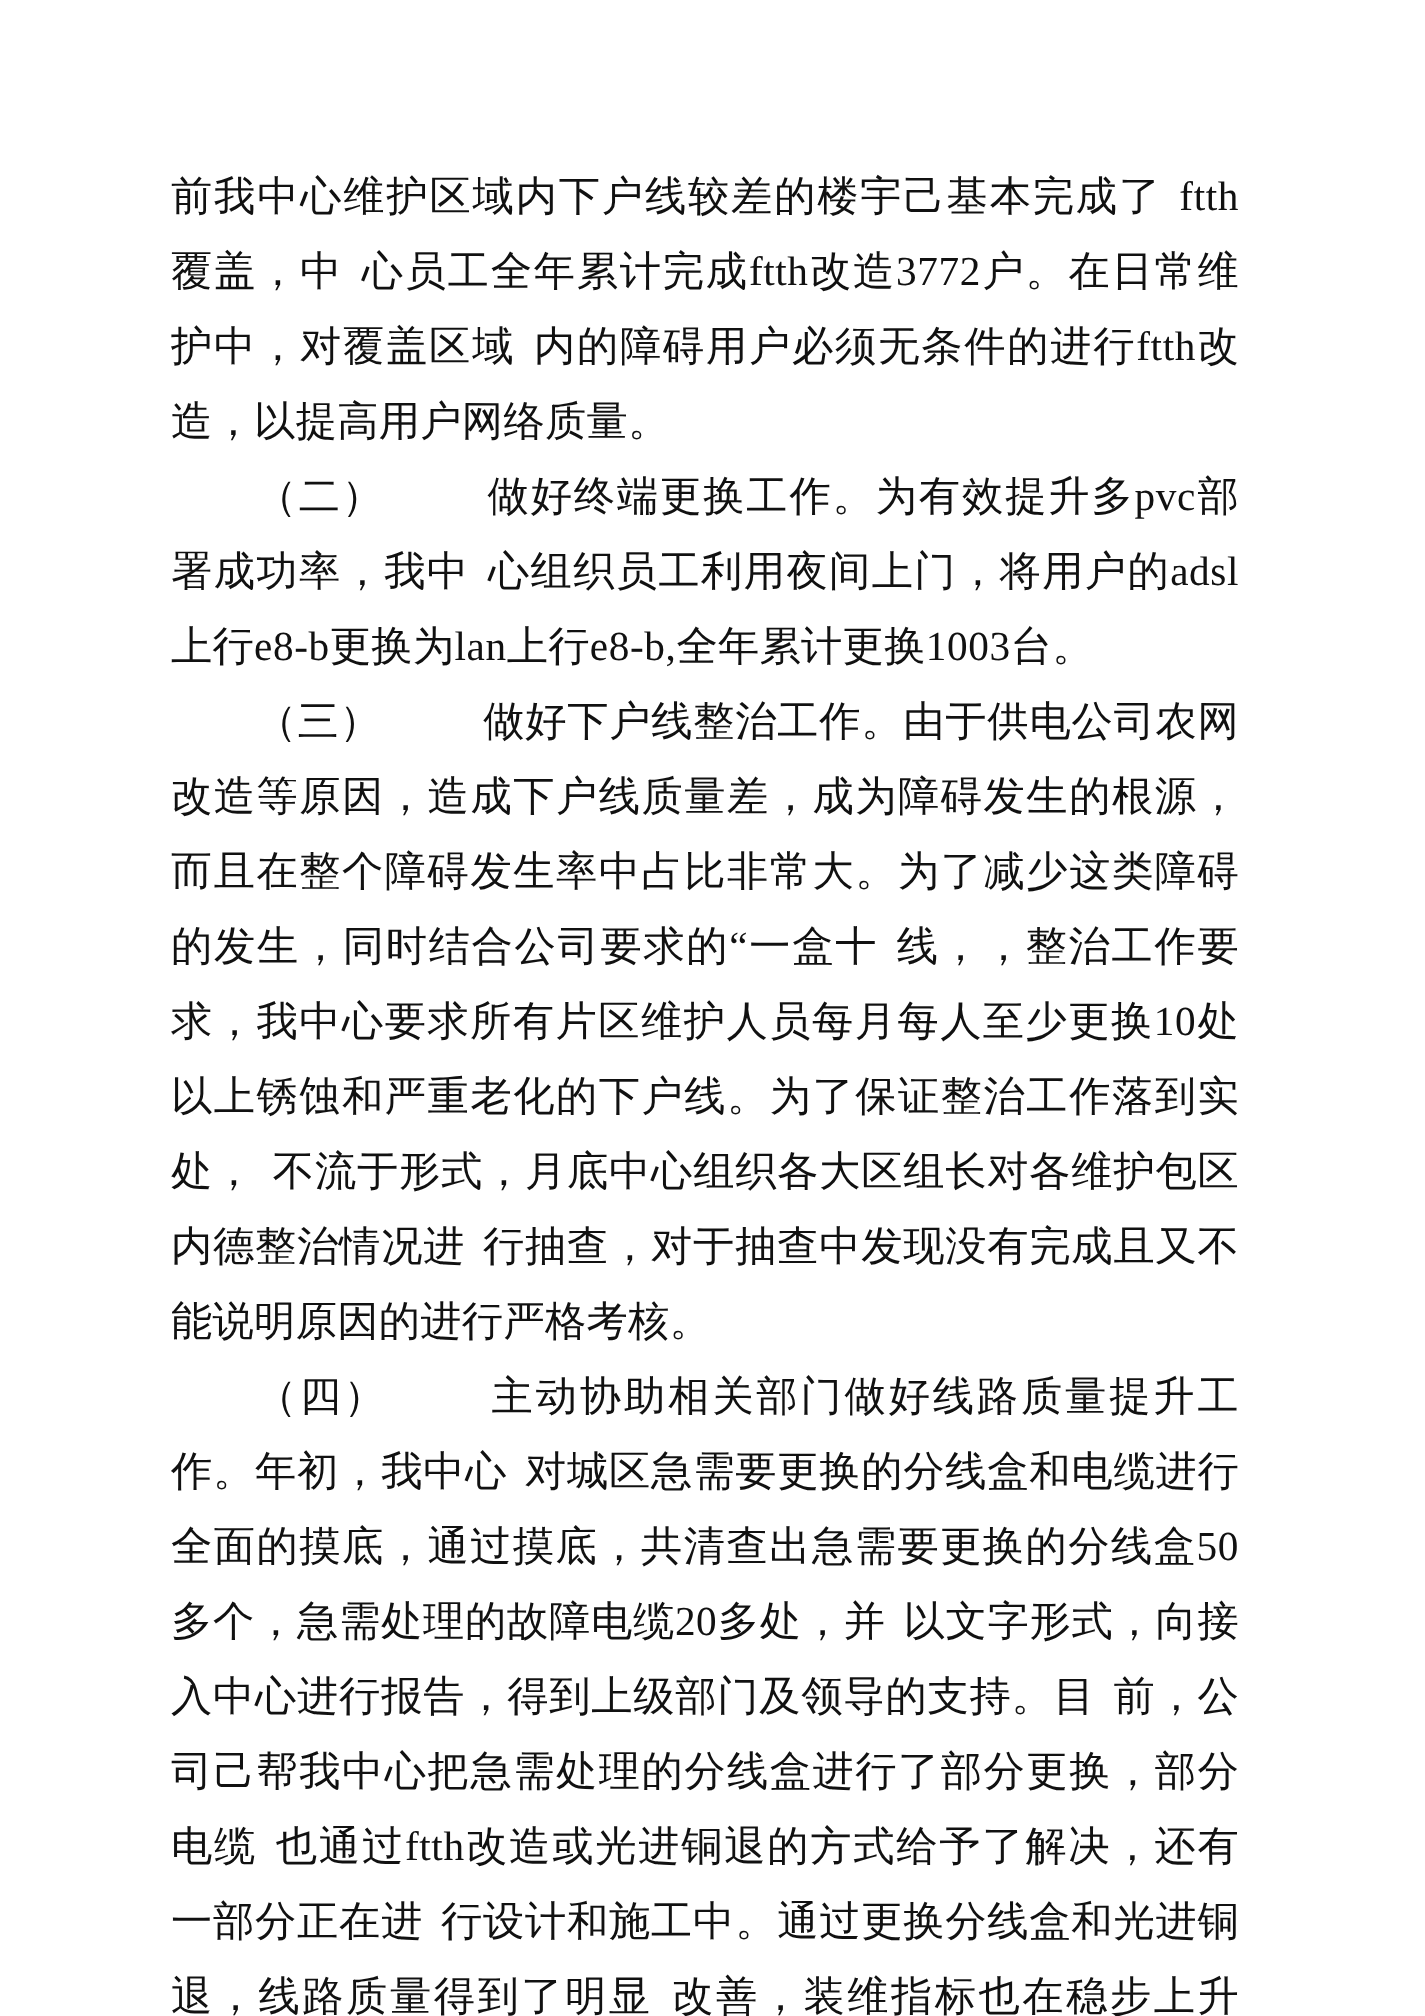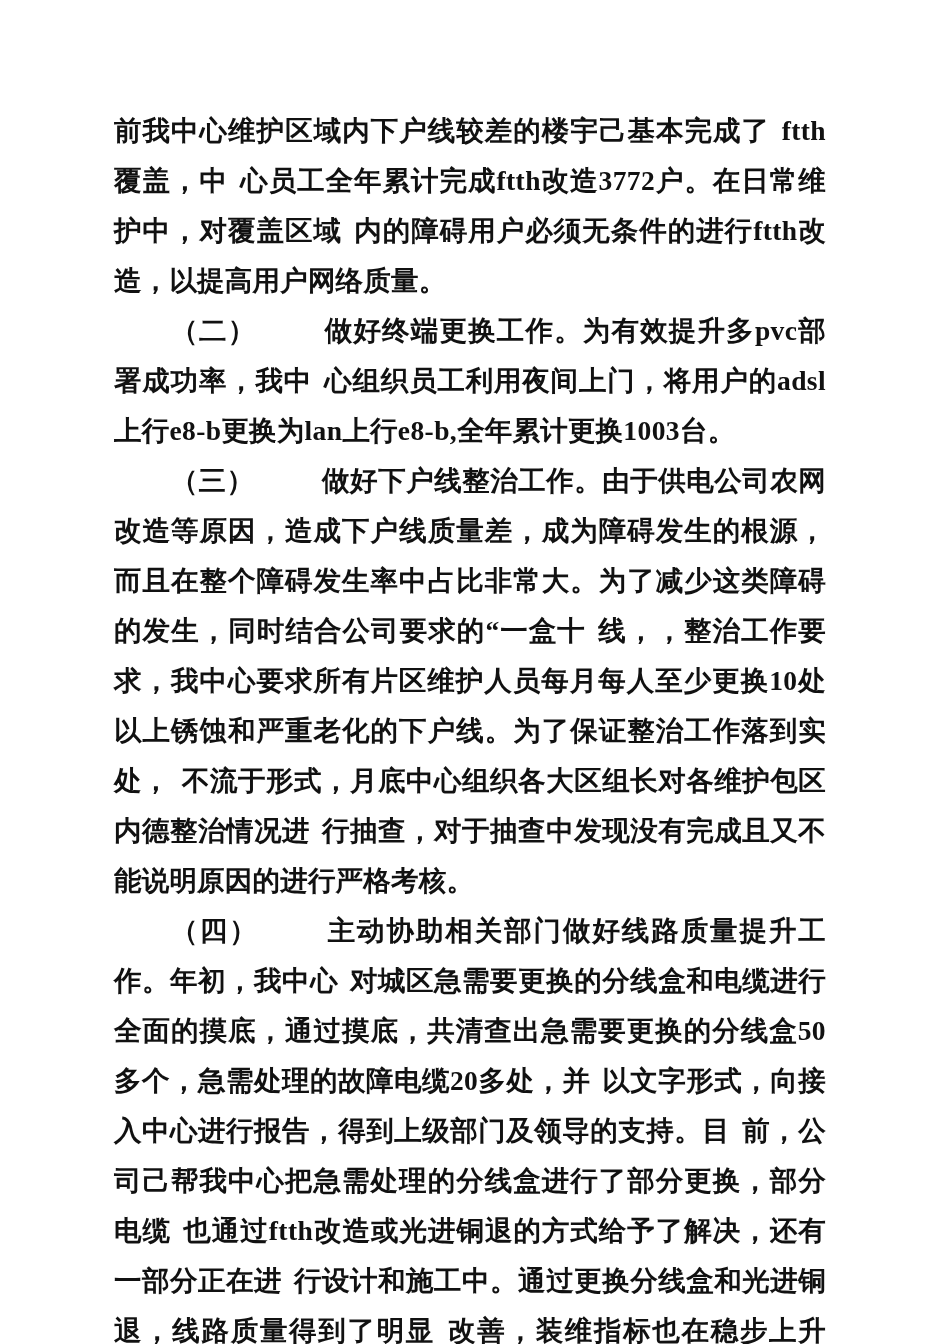--- a/index.html
+++ b/index.html
@@ -29,21 +29,20 @@
   .para {
     margin: 0;
     font-size: 27.5px;
     line-height: 50px;
     text-align: justify;
     text-justify: inter-ideograph;
     text-align-last: left;
     letter-spacing: 0.2px;
     word-spacing: 0.5px;
     color: #111111;
-    font-weight: bold;
     -webkit-font-smoothing: none;
   }
   
   .para.continuation {
     text-indent: 0;
   }
   
   .para.indented {
     text-indent: 2.05em;
   }

